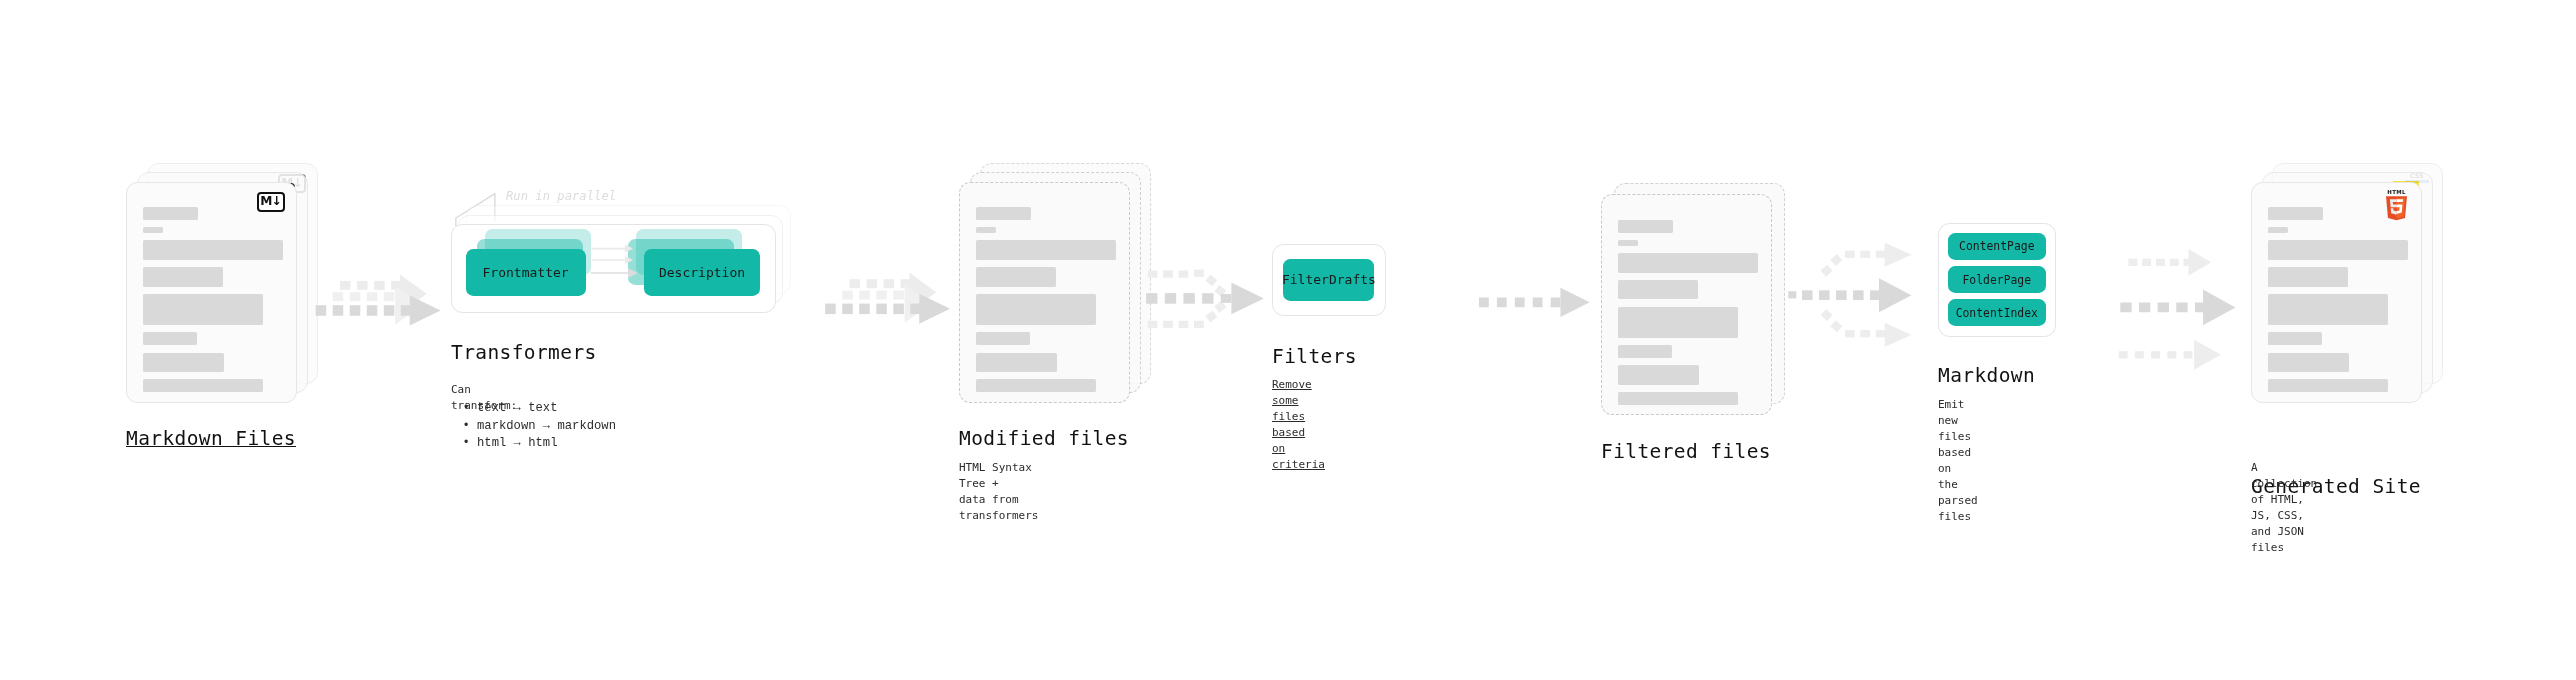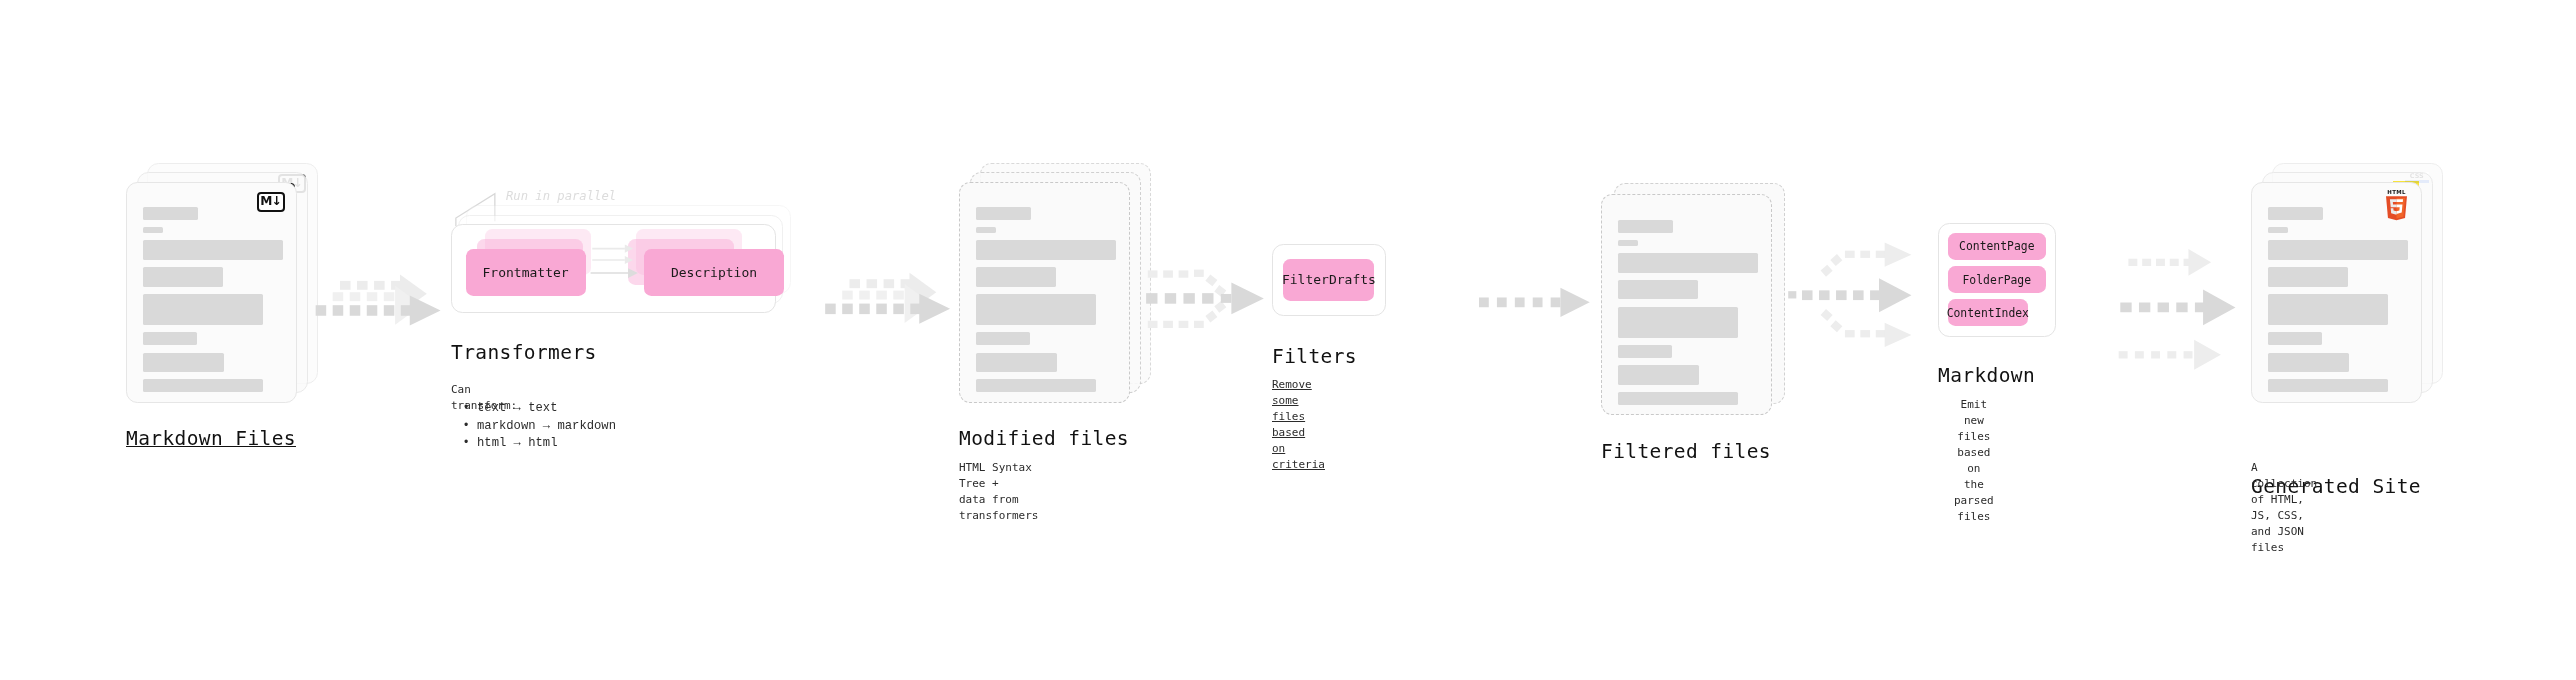--- a/index.html
+++ b/index.html
@@ -58,21 +58,21 @@
     position: absolute;
     border: 1.3px solid #e4e4e4;
     border-radius: 11.4px;
     background: #ffffff;
   }
   .group.ghost1 { opacity: .55; }
   .group.ghost2 { opacity: .3; }
 
   .chip {
     position: absolute;
-    background: #f9a8d4;
+    background: #14b8a6;
     border-radius: 7.3px;
     color: #1a1a1a;
     font-size: 13px;
     display: flex; align-items: center; justify-content: center;
     white-space: nowrap;
   }
   .chip.ghost1 { opacity: .45; }
   .chip.ghost2 { opacity: .25; }
 
   
@@ -183,21 +183,21 @@
         <polygon points="44,3 54,8 44,13"></polygon>
           <polygon points="44,17 54,22 44,27"></polygon>
       </g>
       <path d="M2 38 L48 38" stroke="#dcdcdc" stroke-width="2" fill="none"></path>
       <polygon points="48,32 60,38 48,44" fill="#dcdcdc"></polygon>
     </svg>
 
     <div class="chip" style="left:14.6px; top:62px; width:120px; height:47px;">
       <span>Frontmatter</span>
     </div>
-    <div class="chip" style="left:193px; top:62px; width:140px; height:47px;">
+    <div class="chip" style="left:193px; top:62px; width:116px; height:47px;">
       <span>Description</span>
     </div>
 
     <div class="title" style="left:0px; top:154px;">Transformers</div>
     <div class="subtitle" style="left:0px; top:195px;">Can transform:</div>
     <div class="bullets" style="left:0px; top:213px;">
       <div class="b">• text → text</div>
       <div class="b">• markdown → markdown</div>
       <div class="b">• html → html</div>
     </div>
@@ -343,25 +343,25 @@
   </svg>
 
   <div class="stage" style="left:1938px; top:223px;">
     <div class="group" style="left:0px; top:0px; width:118px; height:114px;"></div>
     <div class="chip" style="left:9.8px; top:9.8px; width:98px; height:27px; font-size:11.4px;">
       <span>ContentPage</span>
     </div>
     <div class="chip" style="left:9.8px; top:43px; width:98px; height:27px; font-size:11.4px;">
       <span>FolderPage</span>
     </div>
-    <div class="chip" style="left:9.8px; top:76px; width:80px; height:27px; font-size:11.4px;">
+    <div class="chip" style="left:9.8px; top:76px; width:98px; height:27px; font-size:11.4px;">
       <span>ContentIndex</span>
     </div>
     <div class="title" style="left:0px; top:141px;">Markdown</div>
-    <div class="subtitle" style="left:16px; top:174px;text-align:center;">Emit new files based on
+    <div class="subtitle" style="left:0px; top:174px;">Emit new files based on
 the parsed files</div>
   </div>
 
   <svg class="arrowsvg" style="left:2117px; top:236px;" width="138" height="146" viewBox="0 0 170 180">
     <g fill="#ededed">
       <rect x="14" y="28" width="11" height="9"></rect>
         <rect x="31" y="28" width="11" height="9"></rect>
       <rect x="48" y="28" width="11" height="9"></rect>
         <rect x="65" y="28" width="11" height="9"></rect>
       <rect x="82" y="28" width="11" height="9"></rect>

